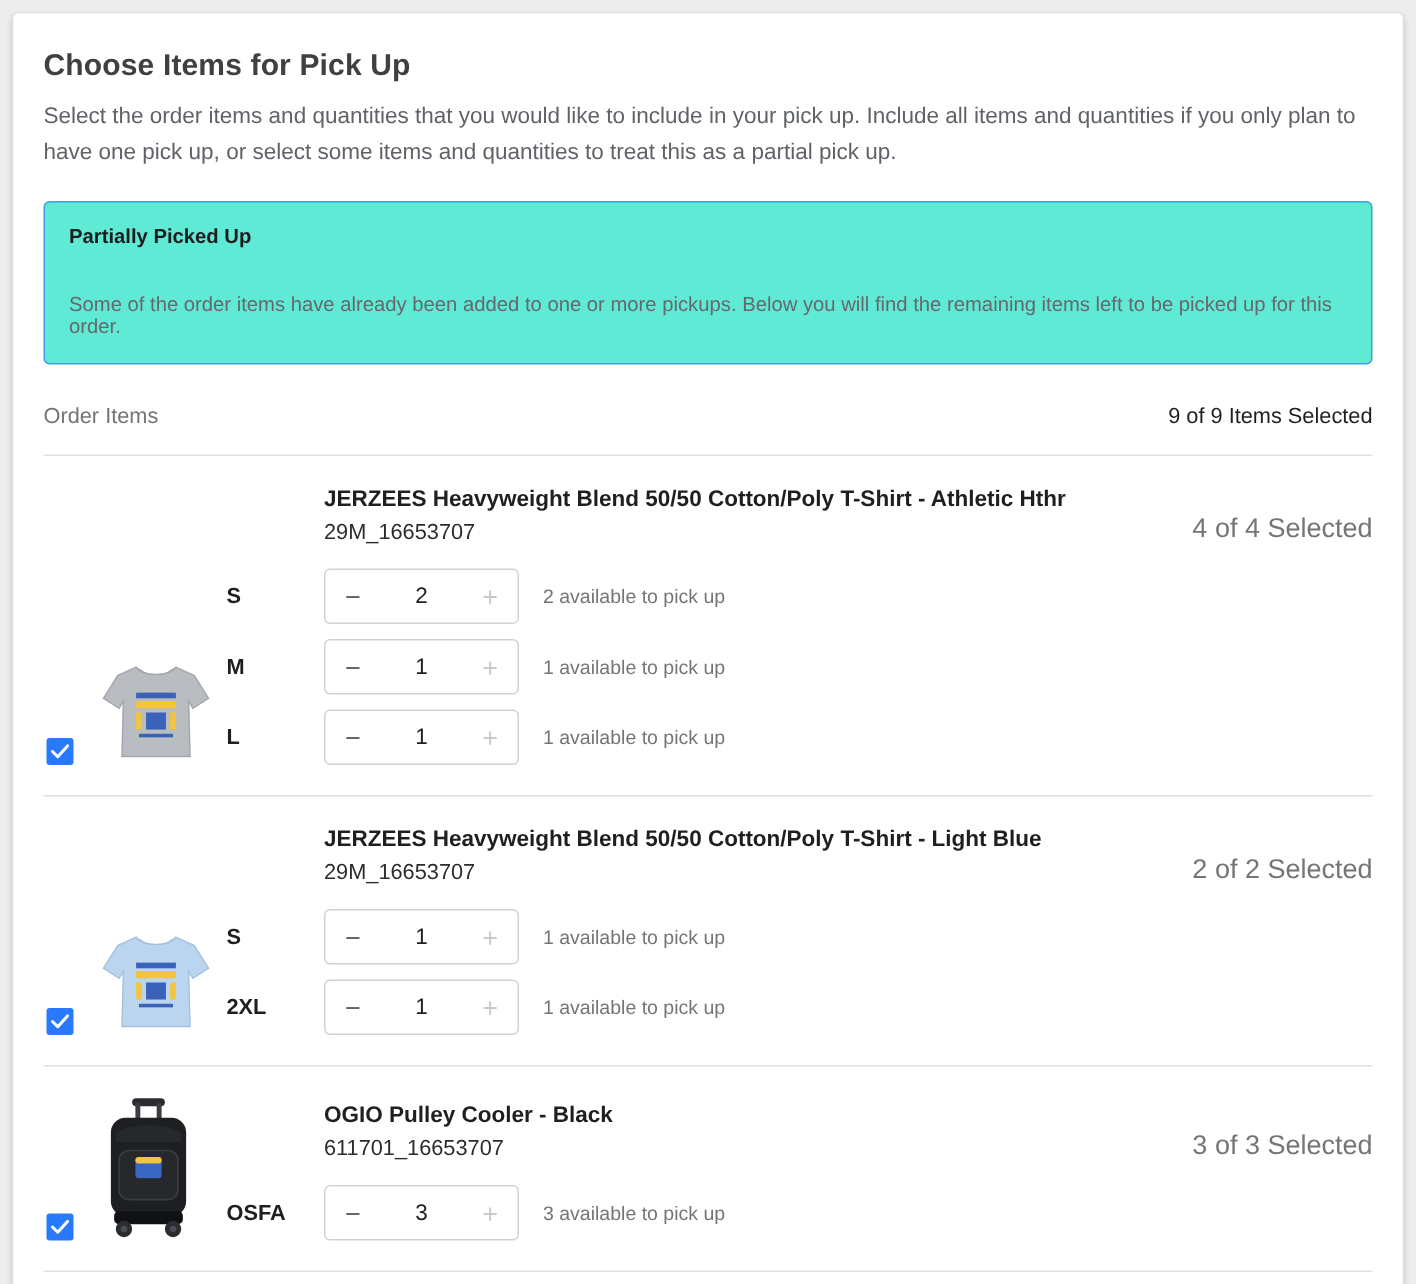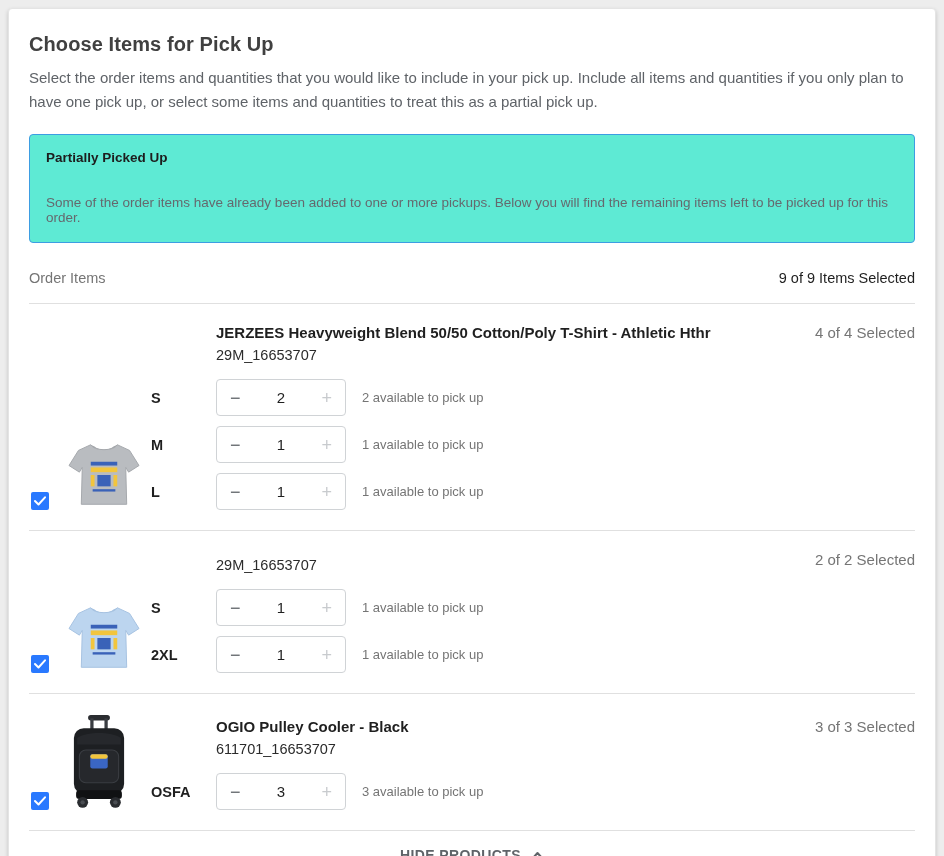--- a/index.html
+++ b/index.html
@@ -87,24 +87,25 @@
     font-size: 15px;
     font-weight: 700;
     color: #1f1f1f;
   }
   .product-sku {
     margin-top: 6px;
     font-size: 14.5px;
     color: #2b2b2b;
   }
   .product-selected {
-    font-size: 15px;
+    font-size: 18px;
     color: #757575;
     white-space: nowrap;
     margin-left: 16px;
+    margin-top: 18px;
   }
   .size-row {
     display: flex;
     align-items: center;
     margin-top: 10px;
   }
   .size-row.first { margin-top: 16px; }
   .size-label {
     width: 65px;
     font-size: 14.5px;
@@ -258,20 +259,21 @@
         <rect x="26" y="29" width="28" height="5" fill="#f2c53d"></rect>
         <rect x="33" y="37" width="14" height="12" fill="#3a62b8"></rect>
         <rect x="26" y="37" width="4" height="12" fill="#f2c53d"></rect>
         <rect x="50" y="37" width="4" height="12" fill="#f2c53d"></rect>
         <rect x="28" y="52" width="24" height="2.5" fill="#3a62b8"></rect>
       </svg>
     </div>
     <div class="content-col">
       <div class="product-header">
         <div class="product-titles">
+          <div class="product-title">JERZEES Heavyweight Blend 50/50 Cotton/Poly T-Shirt - Light Blue</div>
           <div class="product-sku">29M_16653707</div>
         </div>
         <div class="product-selected">2 of 2 Selected</div>
       </div>
 
       <div class="size-row first">
         <span class="size-label">S</span>
         <div class="stepper">
           <button class="stepper-btn minus">−</button>
           <span class="stepper-value">1</span>

